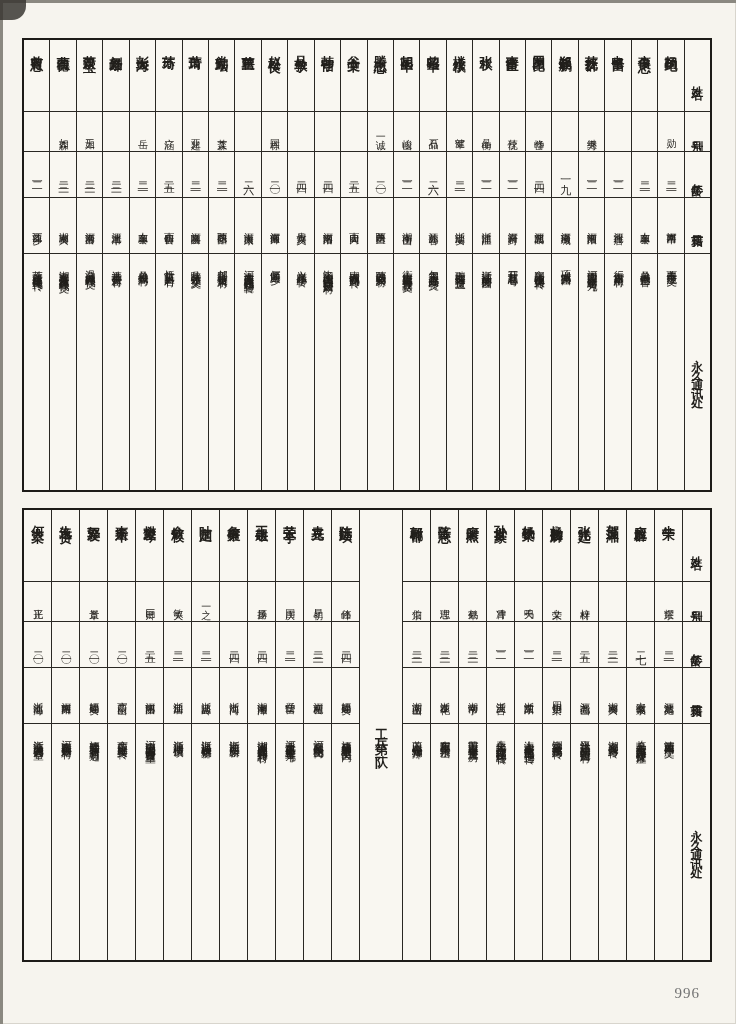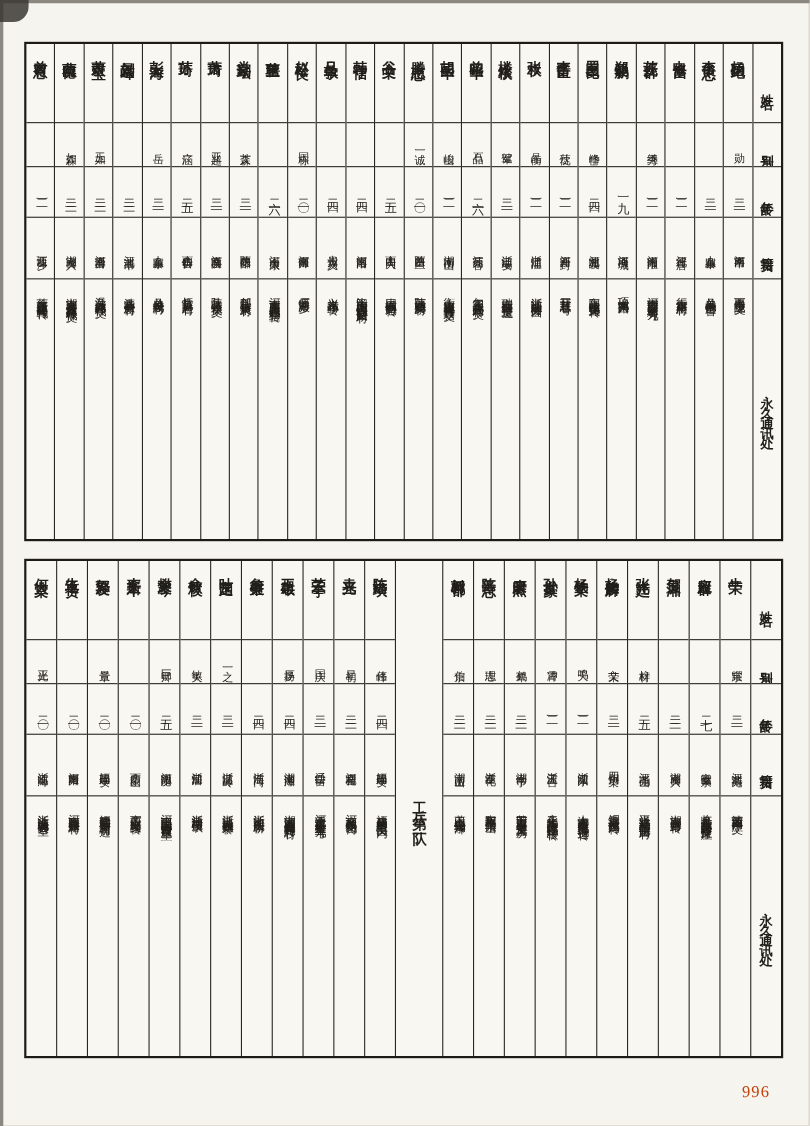--- a/index.html
+++ b/index.html
@@ -50,21 +50,21 @@
   .header-col .cell { font-weight:bold; justify-content:center; font-size:12px; }
   .header-col .cell.r4 { letter-spacing:9px; font-size:12px; padding-top:0; }
   .section-cell {
     flex:1 1 auto; border-bottom:none;
     writing-mode:vertical-rl; text-orientation:upright;
     display:flex; align-items:center; justify-content:center;
     font-size:13px; font-weight:bold; letter-spacing:7px; color:#211f1b;
   }
   .page-number {
     position:absolute; right:36px; bottom:22px;
-    font-size:15px; color:#c2410c; letter-spacing:1px;
+    font-size:15px; color:#737373; letter-spacing:1px;
   }
 </style>
 </head>
 <body>
 
 <div class="page">
   <div class="scan-blot"></div>
 
   <div class="roster t0">
       <div class="col header-col">

